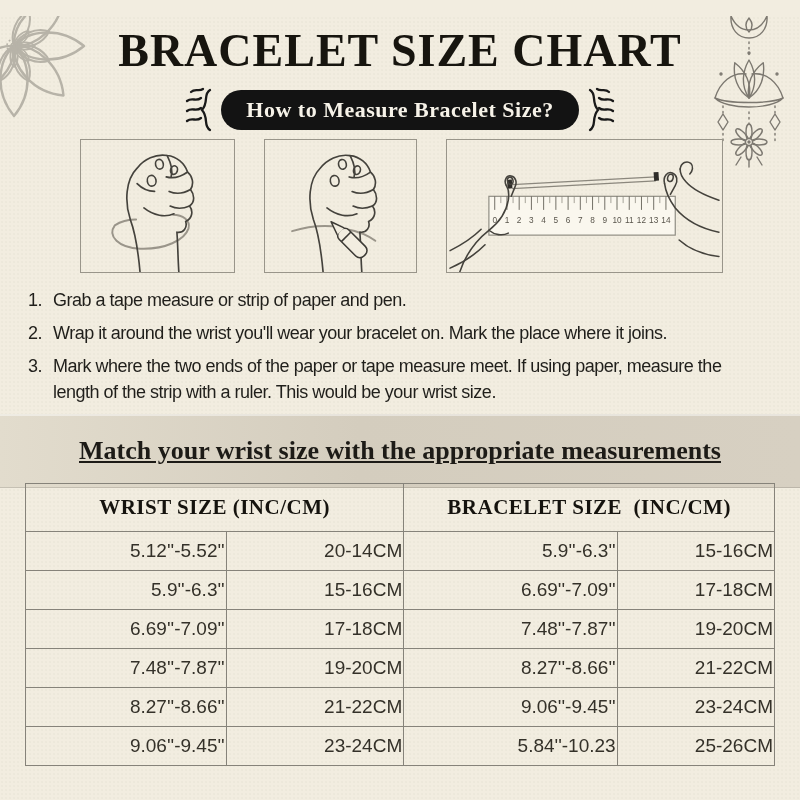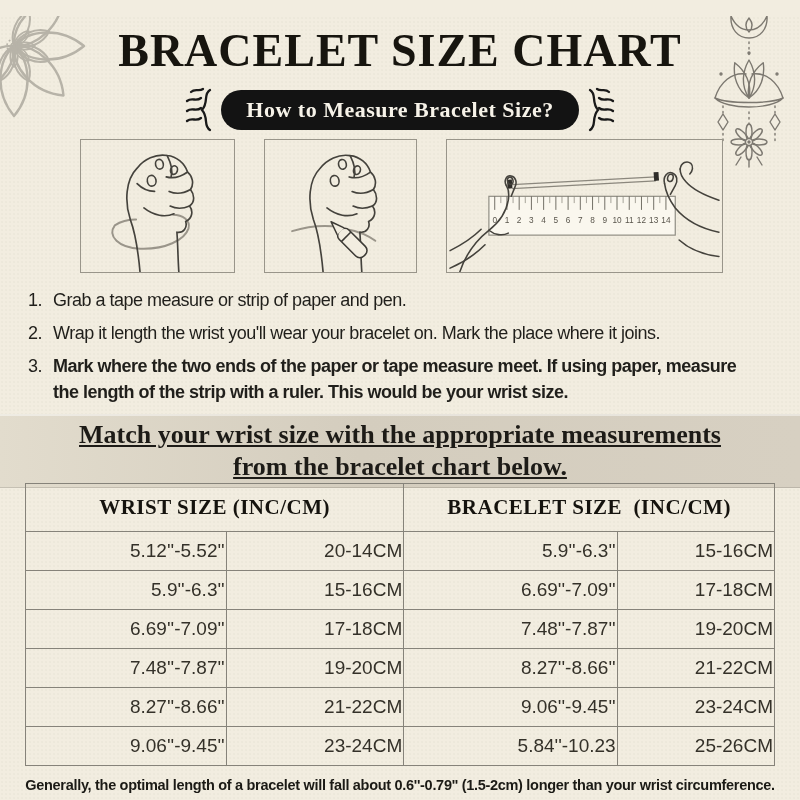--- a/index.html
+++ b/index.html
@@ -17,21 +17,21 @@
   .banner-pill{background:#131313;color:#f6f2e8;font-family:"Liberation Serif",serif;
         font-weight:700;font-size:22px;padding:7px 25px;border-radius:24px;letter-spacing:.5px;}
   .illos{position:absolute;top:123px;left:80px;display:flex;gap:29px;}
   .illo-box{border:1px solid #99958a;height:134px;box-sizing:border-box;background:transparent;}
   .box-a{width:155px}.box-b{width:153px}.box-c{width:277px}
   .steps{position:absolute;top:271px;left:28px;width:748px;margin:0;padding:0;list-style:none;
         color:#201f1b;font-size:18px;letter-spacing:-.5px;line-height:26px;}
   .step{display:flex;margin-bottom:7px;}
   .step-num{width:25px;flex:none;}
   .step-text{display:block;}
-  .step-text.wrap{max-width:712px;font-weight:bold;}
+  .step-text.wrap{max-width:712px;}
   .match-band{position:absolute;top:398px;left:0;width:100%;height:74px;
         background:linear-gradient(90deg,#e2dccd,#d4cdbe 45%,#d7d0c2);
         box-shadow:inset 0 2px 0 rgba(255,255,255,.45), inset 0 -1px 0 rgba(0,0,0,.12);
         display:flex;flex-direction:column;justify-content:center;text-align:center;
         font-family:"Liberation Serif",serif;font-weight:700;font-size:26px;line-height:32px;
         color:#1d1b17;text-decoration:underline;}
   .size-table{position:absolute;top:467px;left:25px;width:750px;border-collapse:collapse;
         table-layout:fixed;}
   .size-table th{font-family:"Liberation Serif",serif;font-weight:700;font-size:21px;
         height:45px;letter-spacing:.5px;color:#15130e;}
@@ -221,31 +221,30 @@
     </div>
   </div>
 
   <ol class="steps">
     <li class="step">
       <span class="step-num">1.</span>
       <span class="step-text">Grab a tape measure or strip of paper and pen.</span>
     </li>
     <li class="step">
       <span class="step-num">2.</span>
-      <span class="step-text">Wrap it length the wrist you'll wear your bracelet on. Mark the place where it joins.</span>
+      <span class="step-text">Wrap it around the wrist you'll wear your bracelet on. Mark the place where it joins.</span>
     </li>
     <li class="step">
       <span class="step-num">3.</span>
       <span class="step-text wrap">Mark where the two ends of the paper or tape measure meet. If using paper, measure the length of the strip with a ruler. This would be your wrist size.</span>
     </li>
   </ol>
 
   <div class="match-band">
     <span>Match your wrist size with the appropriate measurements</span>
-    <span>from the bracelet chart below.</span>
   </div>
 
   <table class="size-table">
     <colgroup>
         <col style="width:26.8%">
         <col style="width:23.7%">
         <col style="width:28.5%">
         <col style="width:21%">
       </colgroup>
     <thead>
@@ -287,15 +286,14 @@
       </tr>
       <tr>
         <td>9.06''-9.45''</td>
         <td>23-24CM</td>
         <td>5.84''-10.23</td>
         <td>25-26CM</td>
       </tr>
     </tbody>
   </table>
 
-  <div class="footer-note">Generally, the optimal length of a bracelet will fall about 0.6''-0.79'' (1.5-2cm) longer than your wrist circumference.</div>
 
 </div>
 
 </body></html>

